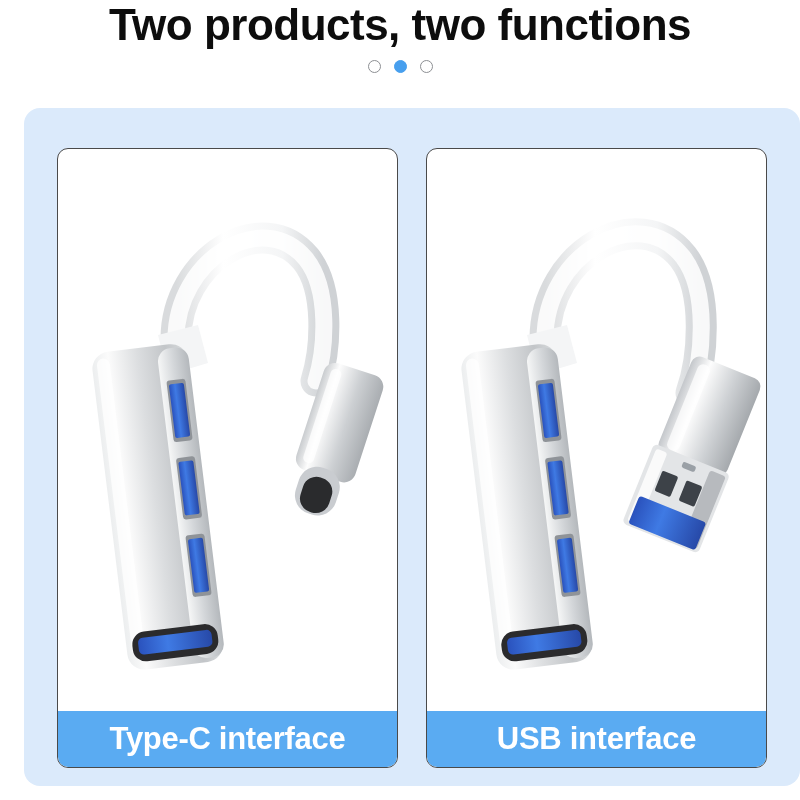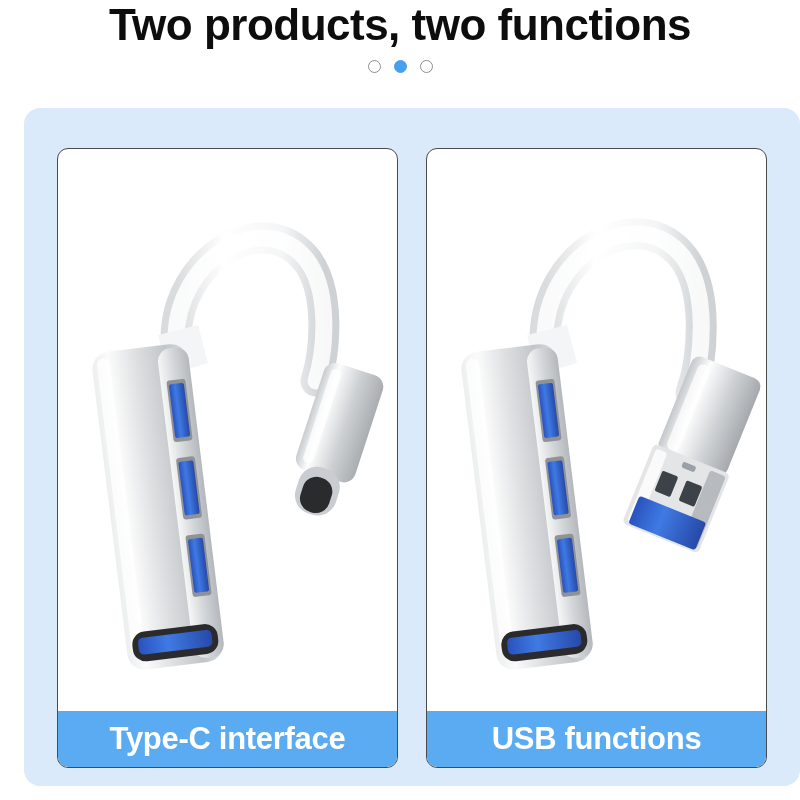--- a/index.html
+++ b/index.html
@@ -270,18 +270,18 @@
             <rect x="232" y="314" width="12" height="78" rx="3" fill="#ffffff" opacity="0.8"></rect>
             <rect x="290" y="314" width="17" height="78" rx="3" fill="#b7babe"></rect>
             <rect x="262" y="316" width="14" height="6" rx="2" fill="#9aa0a6"></rect>
             <rect x="246" y="332" width="17" height="22" rx="2" fill="#3d4248"></rect>
             <rect x="272" y="332" width="17" height="22" rx="2" fill="#3d4248"></rect>
             <rect x="234" y="364" width="72" height="30" rx="3" fill="url(#portR)"></rect>
           </g>
         </svg>
       </div>
       <div class="caption">
-        <span class="caption-text">USB functions</span>
+        <span class="caption-text">USB interface</span>
       </div>
     </div>
 
   </div>
 </div>
 
 </body></html>

